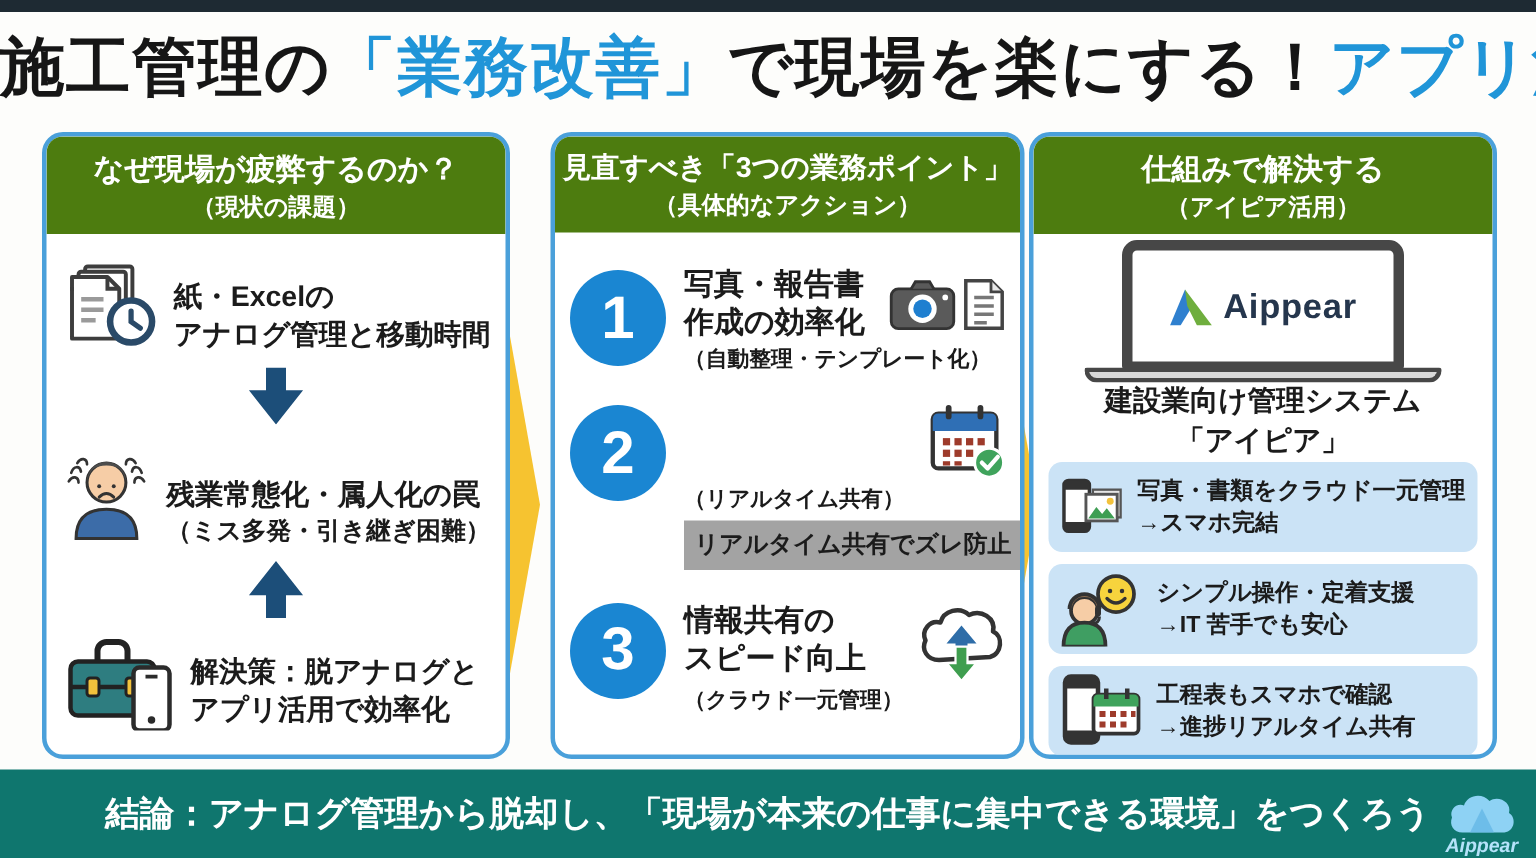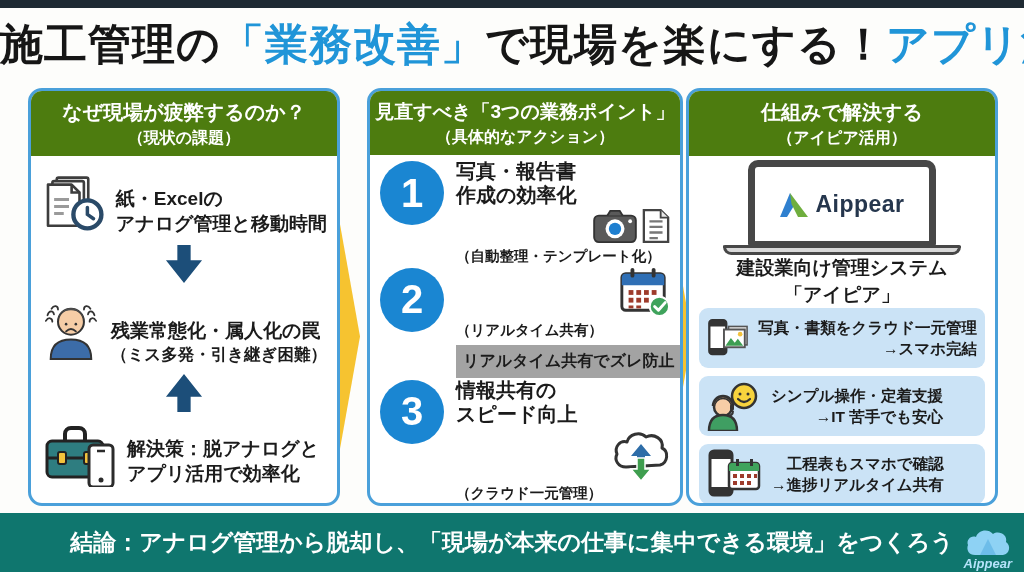--- a/index.html
+++ b/index.html
@@ -44,37 +44,37 @@
   .block-arrow { flex:0 0 auto; }
   .arr-up { transform:rotate(180deg); }
 
   
   .point { width:100%; }
   .point-row { display:flex; align-items:flex-start; gap:12px; width:100%; }
   .num-circle { width:64px; height:64px; border-radius:50%; background:#1a86d2; color:#fff;
                 font-size:40px; font-weight:800; display:flex; align-items:center;
                 justify-content:center; flex:0 0 64px; margin-top:2px; }
   .point-body { flex:1; min-width:0; }
-  .pb-top { display:flex; align-items:flex-start;flex-direction:column; }
+  .pb-top { display:flex; align-items:center; }
   .pt-lines { font-size:20px; font-weight:800; line-height:1.22; white-space:nowrap; }
   .point-icons { margin-left:auto; display:flex; align-items:center; gap:4px; }
   .pt-sub { font-size:14.5px; font-weight:700; margin-top:3px; white-space:nowrap; }
   .highlight { background:#a3a3a3; font-size:16px; font-weight:700; padding:6px 7px;
                margin-top:5px; width:fit-content; white-space:nowrap; }
 
   
   .laptop { display:flex; flex-direction:column; align-items:center; }
   .laptop-screen { width:188px; height:86px; border:7px solid #474747; border-bottom-width:5px;
                    border-radius:10px 10px 2px 2px; background:#fff; display:flex;
                    align-items:center; justify-content:center; gap:6px; }
   .laptop-logo-text { font-size:23px; font-weight:700; color:#25364d; letter-spacing:.5px; }
   .laptop-base { width:238px; height:10px; background:#d9d9d9; border:3px solid #474747;
                  border-radius:2px 2px 9px 9px; margin-top:-1px; }
   .sol-caption { text-align:center; font-size:19px; font-weight:800; line-height:1.4; }
-  .features { width:100%; display:flex; flex-direction:column; gap:8px;text-align:right; }
+  .features { width:100%; display:flex; flex-direction:column; gap:8px; }
   .feature { width:100%; background:#cbe3f6; border-radius:9px; display:flex; align-items:center;
              gap:8px; padding:5px 8px; }
   .feature-text { font-size:15.5px; font-weight:800; line-height:1.4; white-space:nowrap; }
 
   
   .footer { position:absolute; left:0; bottom:0; width:1024px; height:59px; background:#0f766e;
             display:flex; align-items:center; justify-content:center; z-index:3; }
   .footer-text { color:#fff; font-size:23px; font-weight:800; white-space:nowrap; }
   .footer-brand { position:absolute; right:12px; bottom:2px; display:flex; flex-direction:column;
                   align-items:center; line-height:1; }

